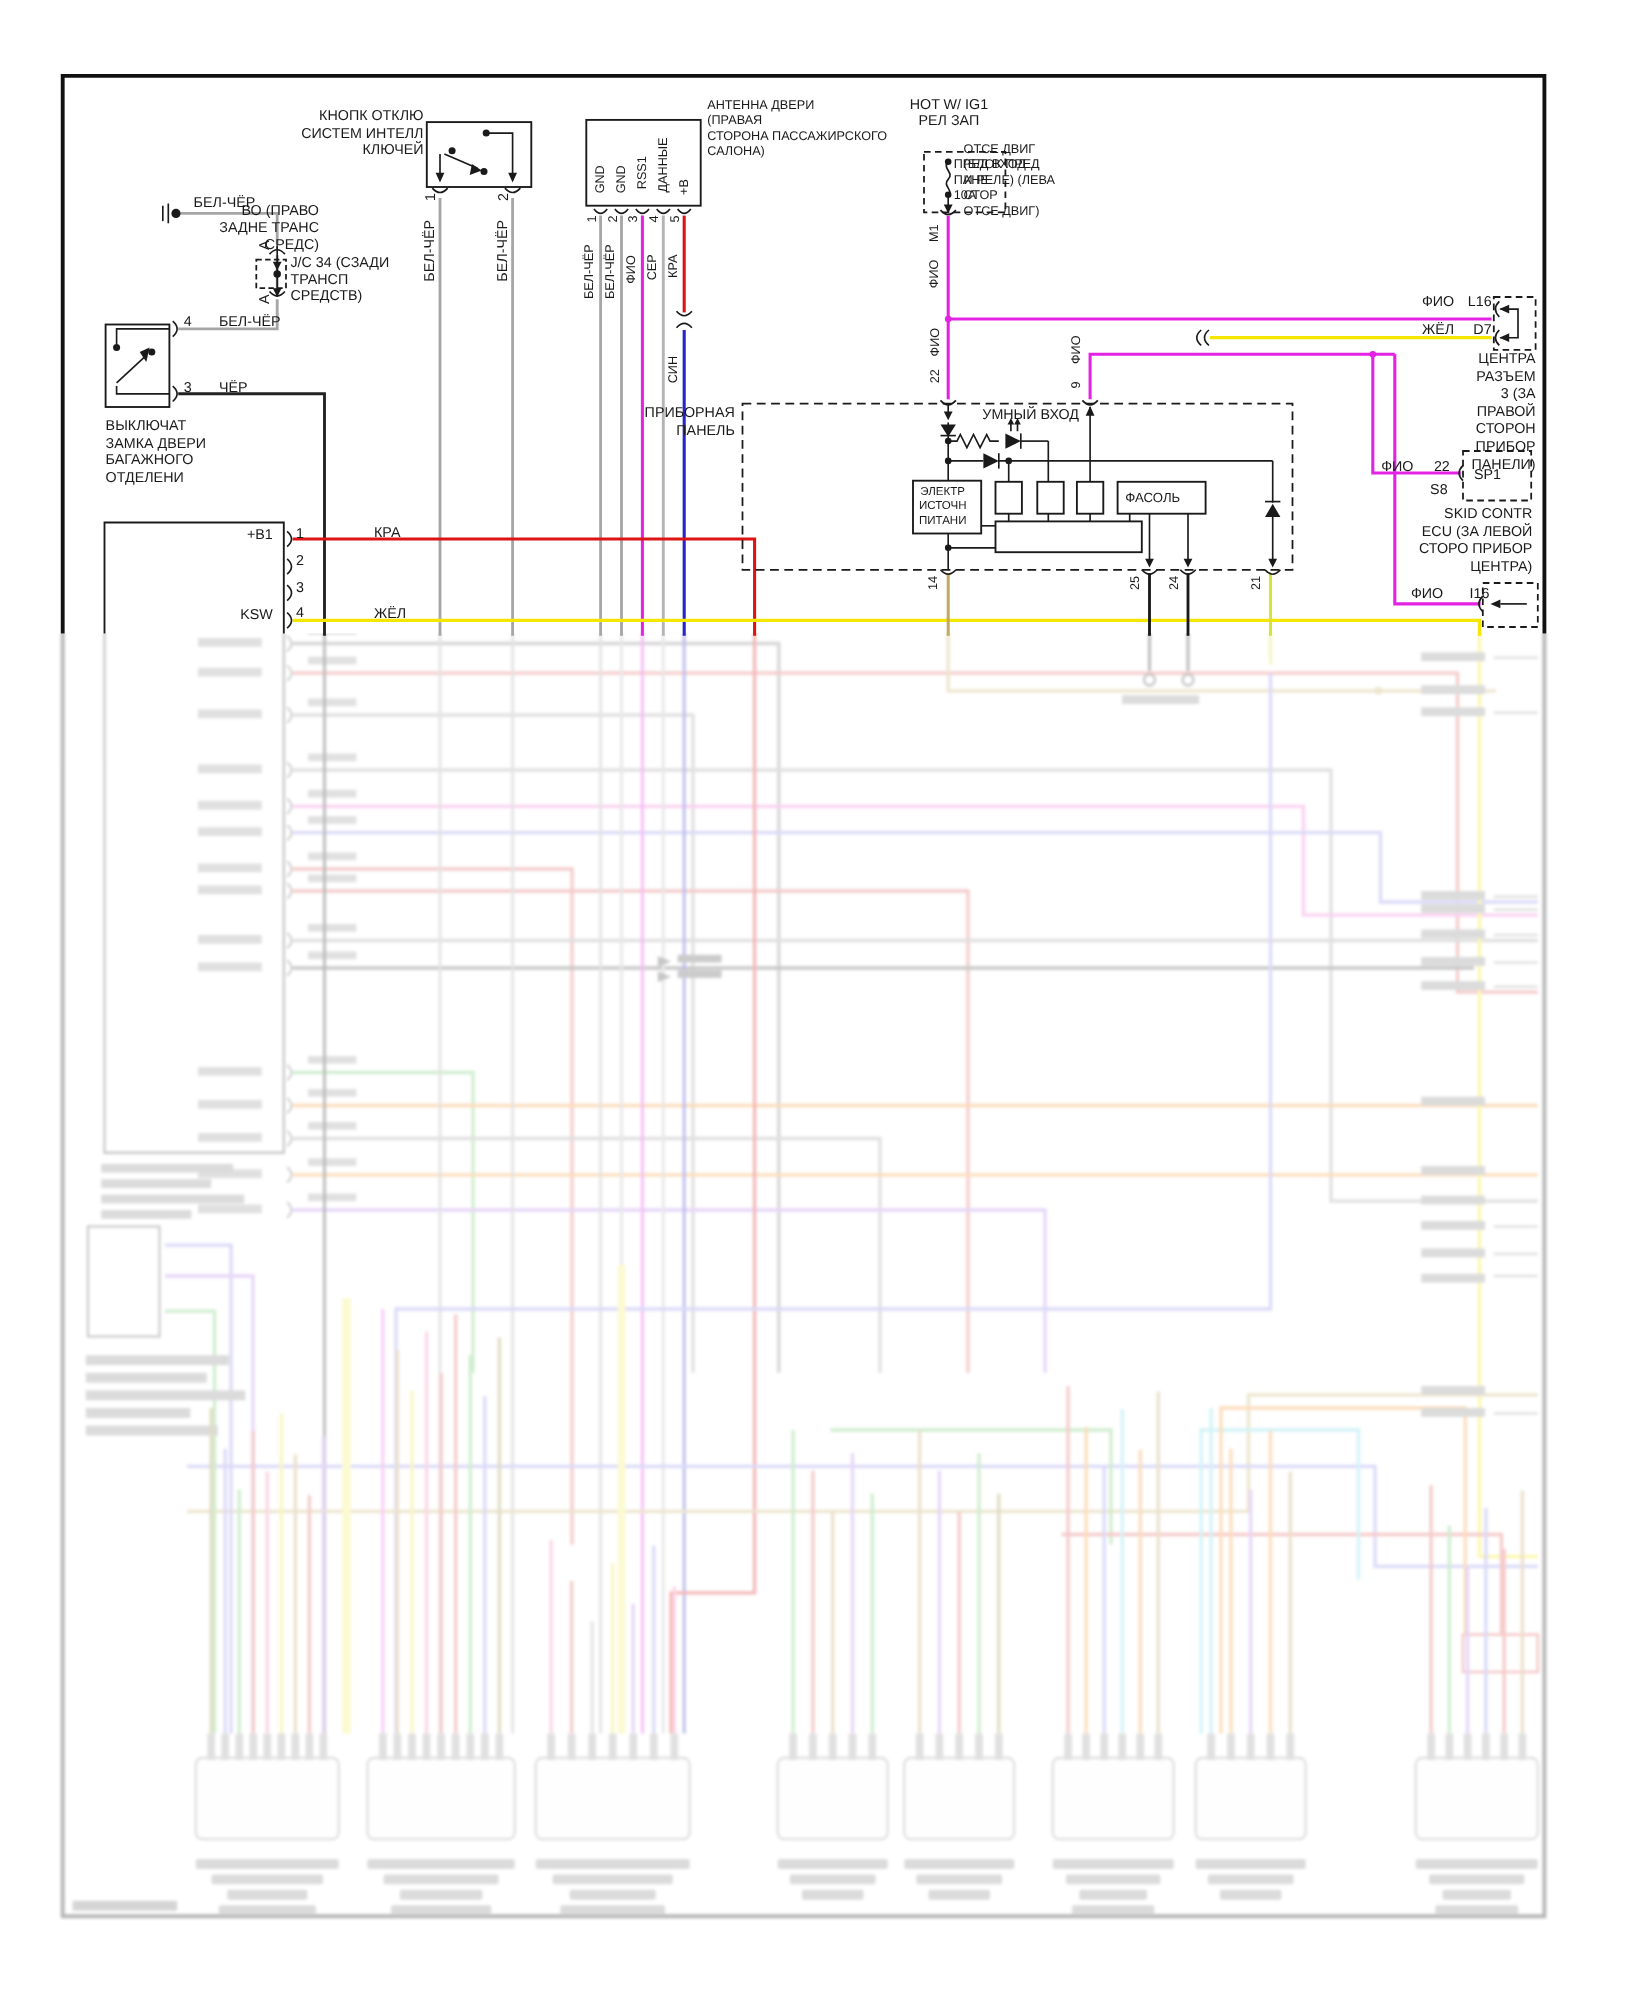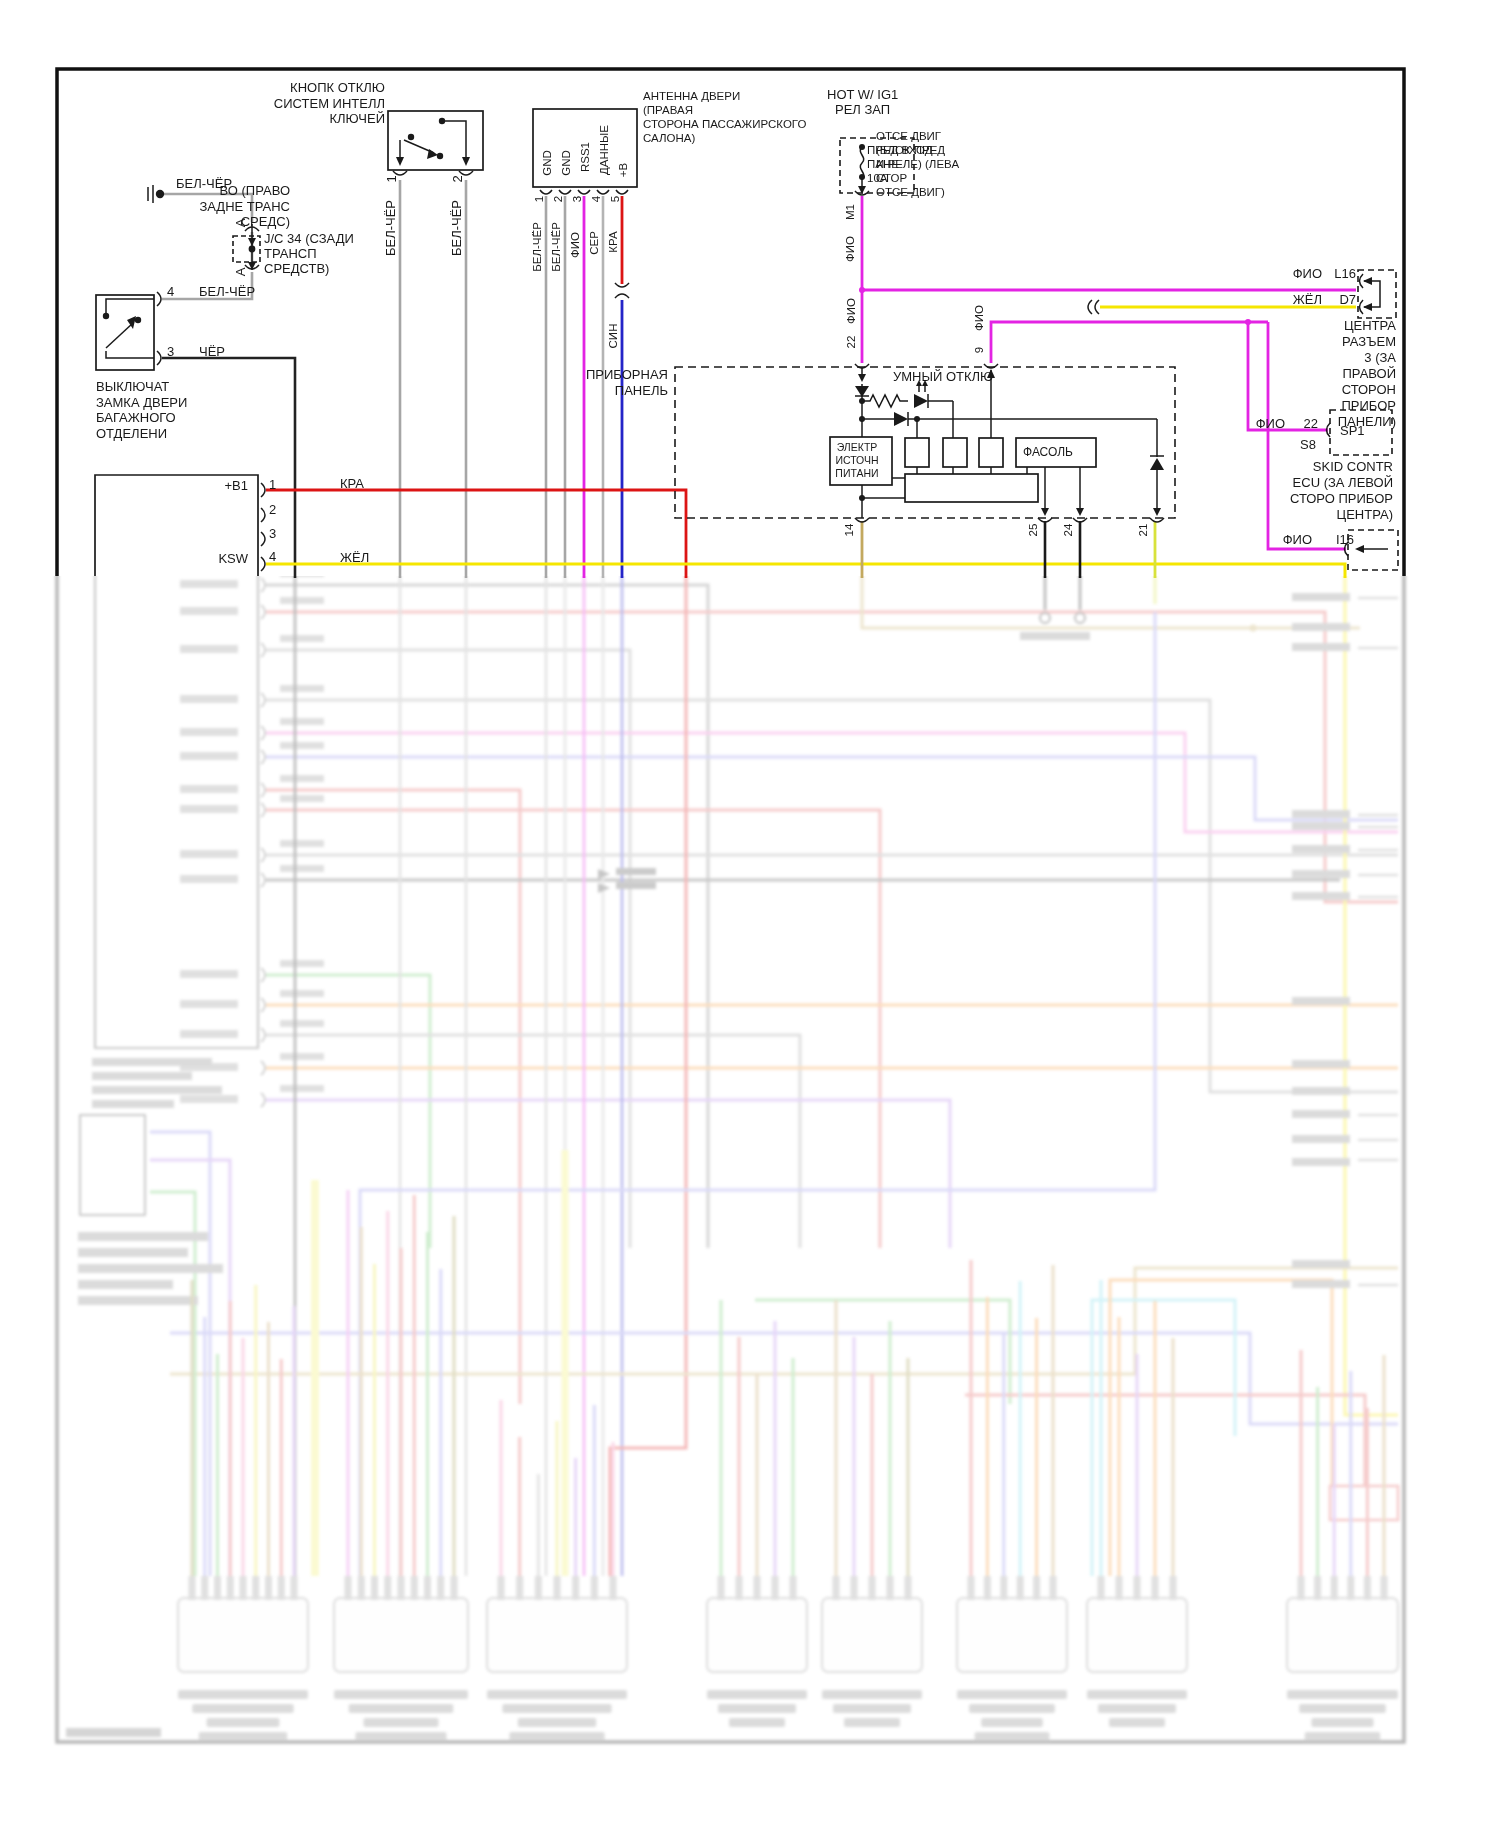--- a/index.html
+++ b/index.html
@@ -483,21 +483,21 @@
 СРЕДСТВ)</div>
   <div class="lb" style="left:167px;top:284px">4</div>
   <div class="lb" style="left:199px;top:284px">БЕЛ-ЧЁР</div>
   <div class="lb" style="left:167px;top:344px">3</div>
   <div class="lb" style="left:199px;top:344px">ЧЁР</div>
   <div class="lb" style="left:96px;top:379px">ВЫКЛЮЧАТ
 ЗАМКА ДВЕРИ
 БАГАЖНОГО
 ОТДЕЛЕНИ</div>
 
-  <div class="lb ra" style="left:385px;top:80px">КНОПК ОТКЛЮ
+  <div class="lb ra" style="left:385px;top:97px">КНОПК ОТКЛЮ
 СИСТЕМ ИНТЕЛЛ
 КЛЮЧЕЙ</div>
   <div class="lb vr" style="left:391px;top:179px">1</div>
   <div class="lb vr" style="left:457px;top:179px">2</div>
   <div class="lb vr" style="left:390px;top:228px">БЕЛ-ЧЁР</div>
   <div class="lb vr" style="left:456px;top:228px">БЕЛ-ЧЁР</div>
 
   <div class="lb s" style="left:643px;top:89px">АНТЕННА ДВЕРИ
 (ПРАВАЯ
 СТОРОНА ПАССАЖИРСКОГО
@@ -531,21 +531,21 @@
 ОТСЕ ДВИГ)</div>
   <div class="lb vr s" style="left:850px;top:212px">M1</div>
   <div class="lb vr s" style="left:850px;top:249px">ФИО</div>
 
   <div class="lb vr s" style="left:851px;top:311px">ФИО</div>
   <div class="lb vr s" style="left:851px;top:342px">22</div>
   <div class="lb vr s" style="left:979px;top:318px">ФИО</div>
   <div class="lb vr s" style="left:979px;top:350px">9</div>
   <div class="lb ra" style="left:668px;top:367px">ПРИБОРНАЯ
 ПАНЕЛЬ</div>
-  <div class="lb" style="left:893px;top:369px">УМНЫЙ ОТКЛЮ</div>
+  <div class="lb" style="left:893px;top:369px">УМНЫЙ ВХОД</div>
   <div class="lb c" style="left:830px;top:441px;width:54px;font-size:10.5px;line-height:13px">ЭЛЕКТР
 ИСТОЧН
 ПИТАНИ</div>
   <div class="lb c" style="left:1016px;top:445px;width:64px;font-size:12px">ФАСОЛЬ</div>
   <div class="lb vr s" style="left:849px;top:530px">14</div>
   <div class="lb vr s" style="left:1033px;top:530px">25</div>
   <div class="lb vr s" style="left:1068px;top:530px">24</div>
   <div class="lb vr s" style="left:1143px;top:530px">21</div>
 
   <div class="lb ra" style="left:1322px;top:266px">ФИО</div>

